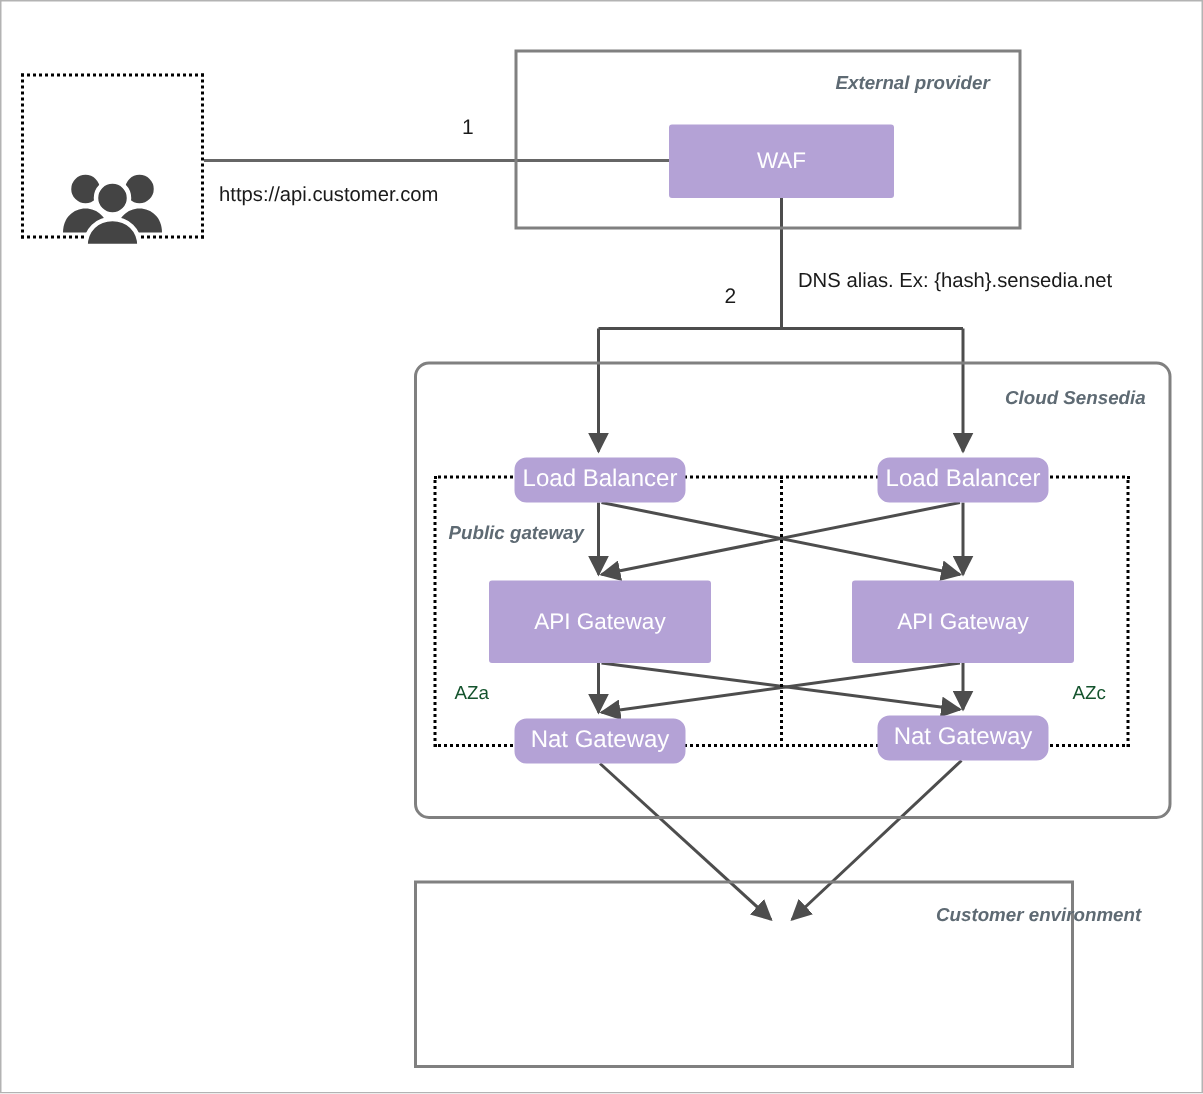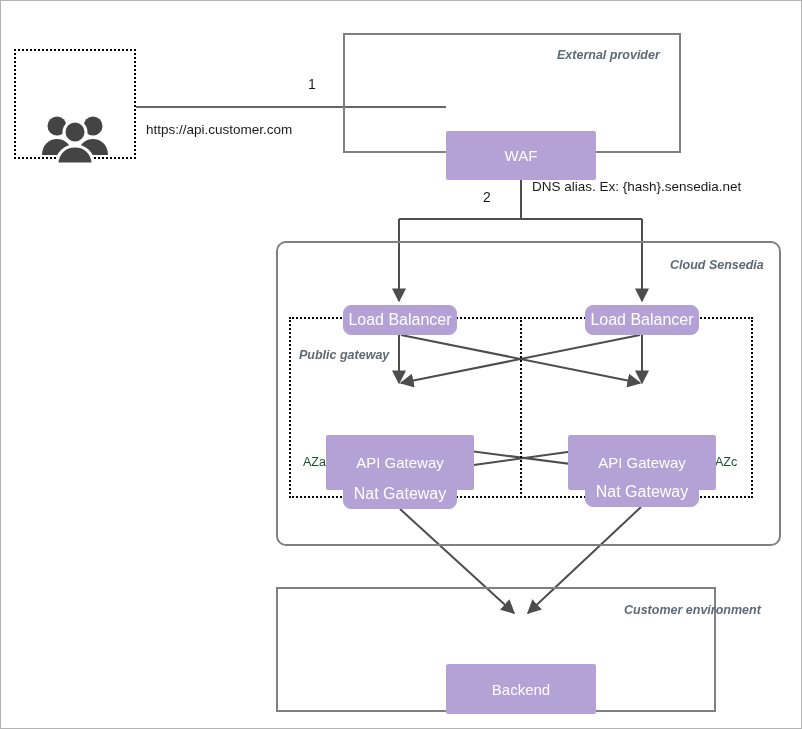--- a/index.html
+++ b/index.html
@@ -15,21 +15,21 @@
 
   .grp-label{position:absolute;font-style:italic;font-weight:bold;
              font-size:12.5px;color:#5e6a73;white-space:nowrap;}
   .plain-label{position:absolute;font-size:12.5px;color:#14532d;white-space:nowrap;}
   .edge-label{position:absolute;font-size:13.5px;color:#1a1a1a;white-space:nowrap;}
   .num-label{position:absolute;font-size:14px;color:#1a1a1a;}
 
   .node{position:absolute;box-sizing:border-box;background:#b4a2d6;
         border:1px solid #b4a2d6;color:#ffffff;display:flex;
         align-items:center;justify-content:center;text-align:center;}
-  .node-lg{font-size:15px;border-radius:2px;margin-top:48px;}
+  .node-lg{font-size:15px;border-radius:2px;}
   .node-sm{font-size:16px;border-radius:8px;}
 
   .consumers{position:absolute;box-sizing:border-box;border:2px dotted #000;}
   .consumers-title{position:absolute;left:0;right:0;top:14px;text-align:center;
                    font-style:italic;font-weight:bold;font-size:13px;color:#5e6a73;
                    line-height:17px;}
   .users-icon{position:absolute;left:50%;top:60px;transform:translateX(-50%);}
 </style>
 </head>
 <body>
@@ -103,20 +103,19 @@
 
   <div class="node node-lg" style="left:325px;top:386px;width:148px;height:55px;">API Gateway</div>
   <div class="node node-lg" style="left:567px;top:386px;width:148px;height:55px;">API Gateway</div>
 
   <div class="node node-sm" style="left:342px;top:478px;width:114px;height:30px;">Nat Gateway</div>
   <div class="node node-sm" style="left:584px;top:476px;width:114px;height:30px;">Nat Gateway</div>
 
   <div class="grp grp-solid" style="left:275px;top:586px;width:440px;height:125px;"></div>
   <div class="grp-label" style="left:623px;top:602px;">Customer environment</div>
 
-  <div class="node node-lg" style="left:445px;top:615px;width:150px;height:50px;">Backend</div>
 
   <div class="num-label" style="left:307px;top:75px;">1</div>
   <div class="edge-label" style="left:145px;top:121px;">https://api.customer.com</div>
   <div class="num-label" style="left:482px;top:188px;">2</div>
   <div class="edge-label" style="left:531px;top:178px;">DNS alias. Ex: {hash}.sensedia.net</div>
 
 </div>
 
 </body></html>

